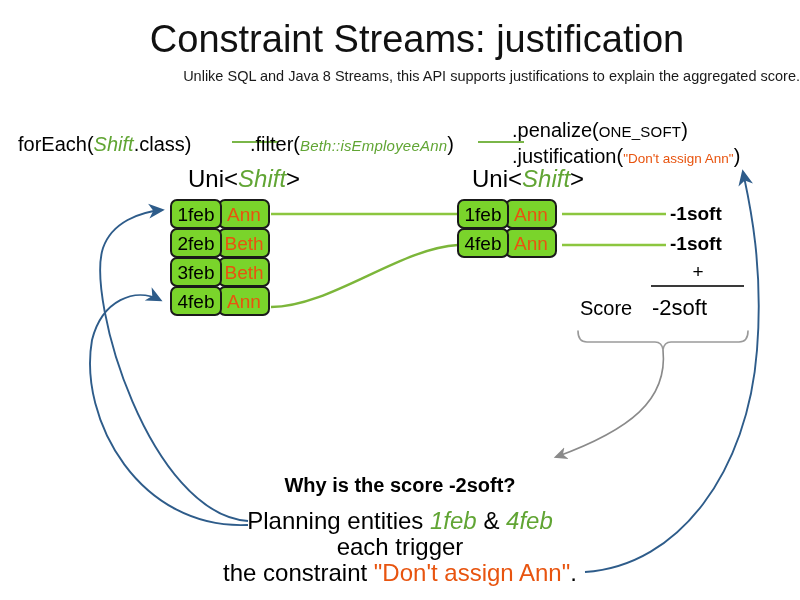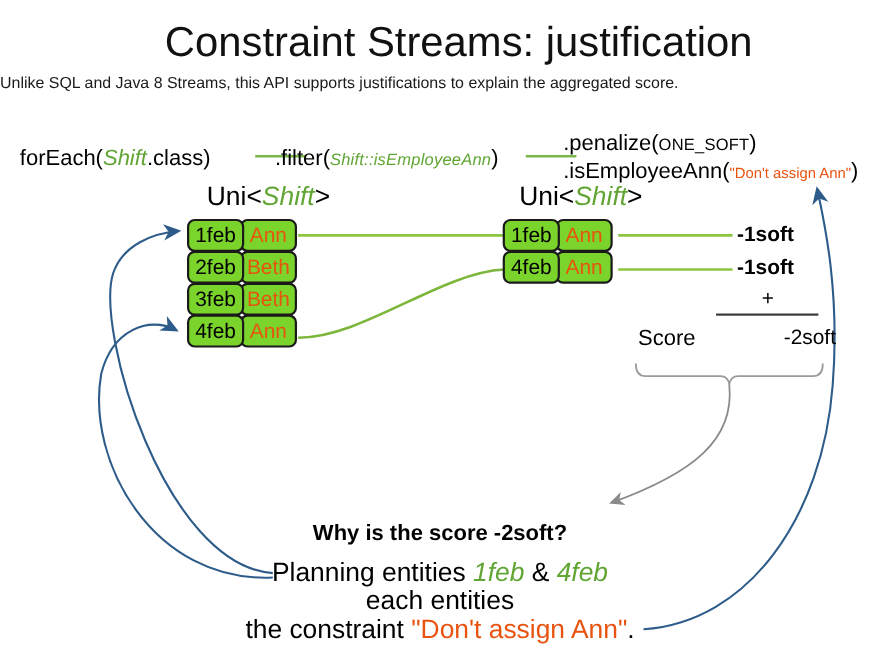--- a/index.html
+++ b/index.html
@@ -37,21 +37,21 @@
     line-height: 46px;
     font-weight: normal;
     color: #111111;
     white-space: nowrap;
     margin-left: 17px;
   }
   .slide-subtitle {
     position: absolute;
     left: 0; top: 66px;
     width: 800px;
-    text-align: left;
+    text-align: right;
     font-size: 14.5px;
     line-height: 20px;
     color: #1a1a1a;
   }
 
   
   .code-foreach {
     position: absolute;
     left: 18px; top: 131px;
     font-size: 20px;
@@ -165,24 +165,24 @@
   }
   #sum-rule {
     position: absolute;
     left: 651px; top: 285px;
     width: 93px;
     height: 2px;
     background: #3a3a3a;
   }
   #sum-total {
     position: absolute;
-    left: 668px; top: 297px;
+    left: 652px; top: 297px;
     width: 92px;
-    text-align: right;
-    font-size: 19px;
+    text-align: left;
+    font-size: 22px;
     line-height: 22px;
   }
 
   
   #question {
     position: absolute;
     left: 0; top: 468px;
     width: 800px;
     text-align: center;
     font-size: 20px;
@@ -236,25 +236,25 @@
     <path d="M248,525 C140,530 78,420 92,340 C102,300 135,287 160,300" fill="none" stroke="#2e5c8a" stroke-width="1.9" marker-end="url(#blue-head)"></path>
 
     <path d="M585,572 C680,566 748,470 757,350 C764,262 748,196 743,172" fill="none" stroke="#2e5c8a" stroke-width="1.9" marker-end="url(#blue-head)"></path>
   </svg>
 
   <div class="slide-title">Constraint Streams: justification</div>
   <div class="slide-subtitle">Unlike SQL and Java 8 Streams, this API supports justifications to explain the aggregated score.</div>
 
   <div class="code-foreach"><span>forEach(</span><span class="green-token">Shift</span><span>.class)</span></div>
 
-  <div class="code-filter"><span>.filter(</span><span class="green-token smallcaps">Shift::isEmployeeAnn</span><span>)</span></div>
+  <div class="code-filter"><span>.filter(</span><span class="green-token smallcaps">Beth::isEmployeeAnn</span><span>)</span></div>
 
   <div class="code-penalize"><span>.penalize(</span><span class="smallcaps">ONE_SOFT</span><span>)</span></div>
 
-  <div class="code-asconstraint"><span>.isEmployeeAnn(</span><span class="tiny-orange">"Don't assign Ann"</span><span>)</span></div>
+  <div class="code-asconstraint"><span>.justification(</span><span class="tiny-orange">"Don't assign Ann"</span><span>)</span></div>
 
   <div class="uni-label left"><span>Uni&lt;</span><span class="green-token">Shift</span><span>&gt;</span></div>
 
   <div class="uni-label right"><span>Uni&lt;</span><span class="green-token">Shift</span><span>&gt;</span></div>
 
   <div class="tuple-grid" id="grid-left">
     <div class="tuple-row">
       <div class="cell cell-date">1feb</div>
       <div class="cell cell-name">Ann</div>
     </div>
@@ -288,17 +288,17 @@
 
   <div id="plus-sign">+</div>
   <div id="sum-rule"></div>
   <div id="score-word">Score</div>
   <div id="sum-total">-2soft</div>
 
   <div id="question">Why is the score -2soft?</div>
 
   <div class="explain-line" id="explain-1"><span>Planning entities </span><span class="green-token">1feb</span><span> &amp; </span><span class="green-token">4feb</span></div>
 
-  <div class="explain-line" id="explain-2">each entities</div>
+  <div class="explain-line" id="explain-2">each trigger</div>
 
   <div class="explain-line" id="explain-3"><span>the constraint </span><span class="orange-token">"Don't assign Ann"</span><span>.</span></div>
 
 </div>
 
 </body></html>

